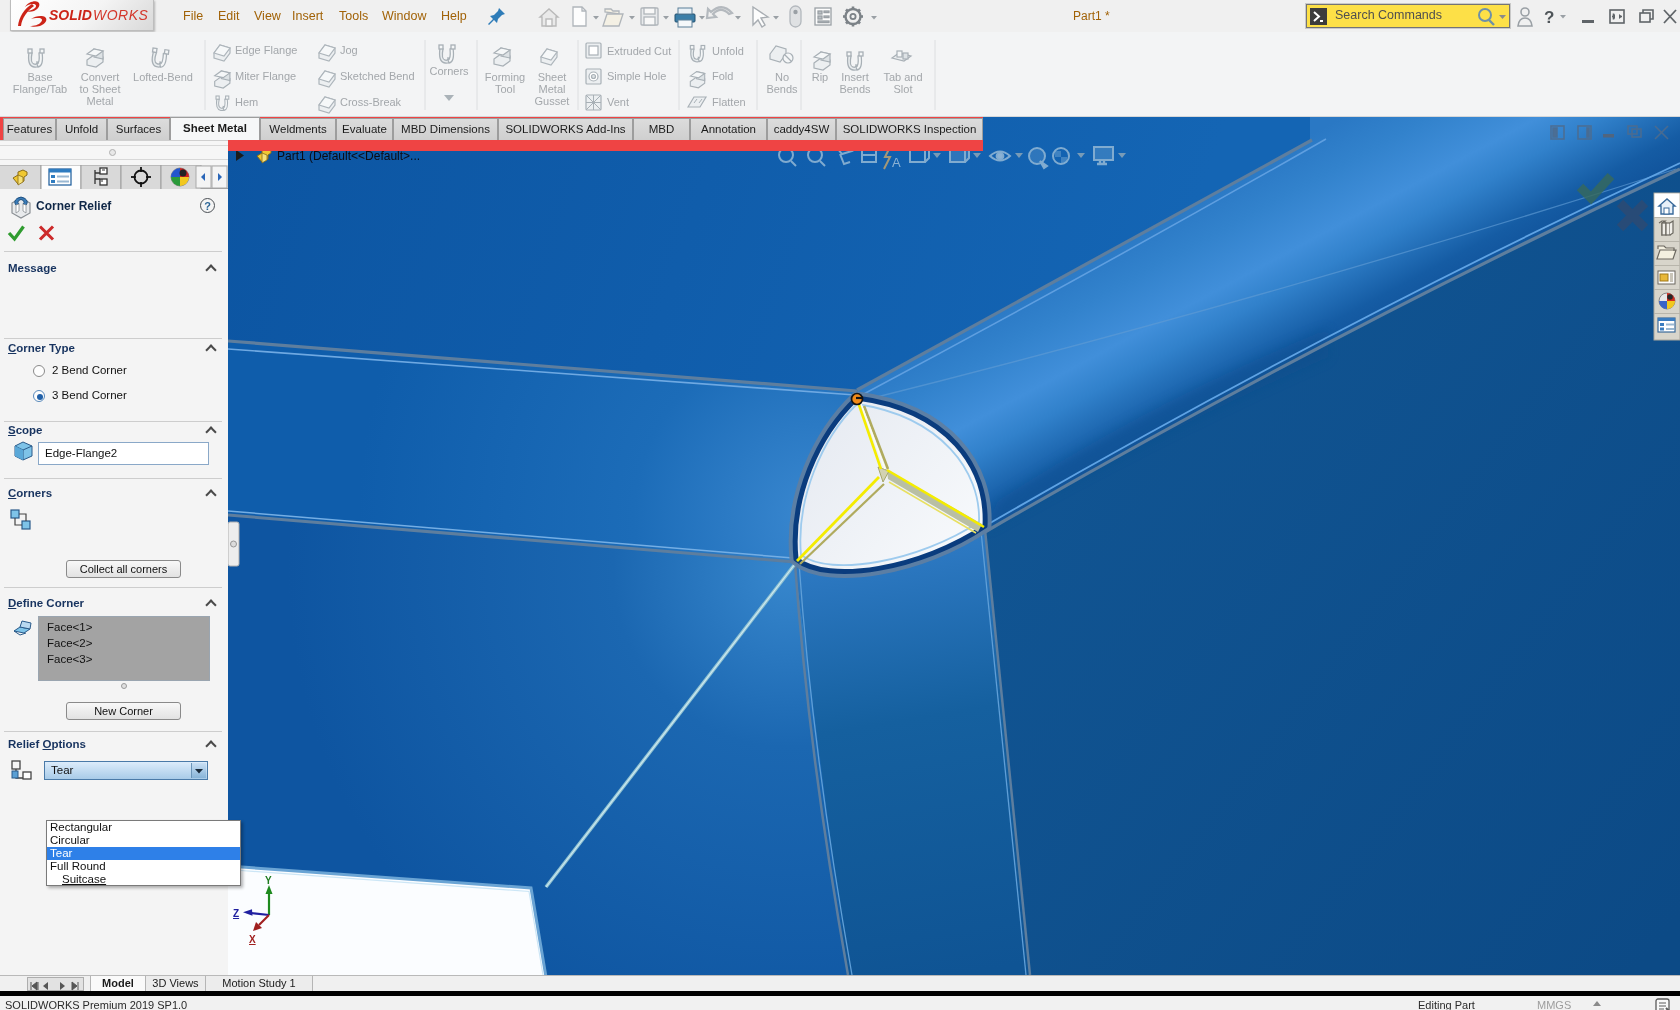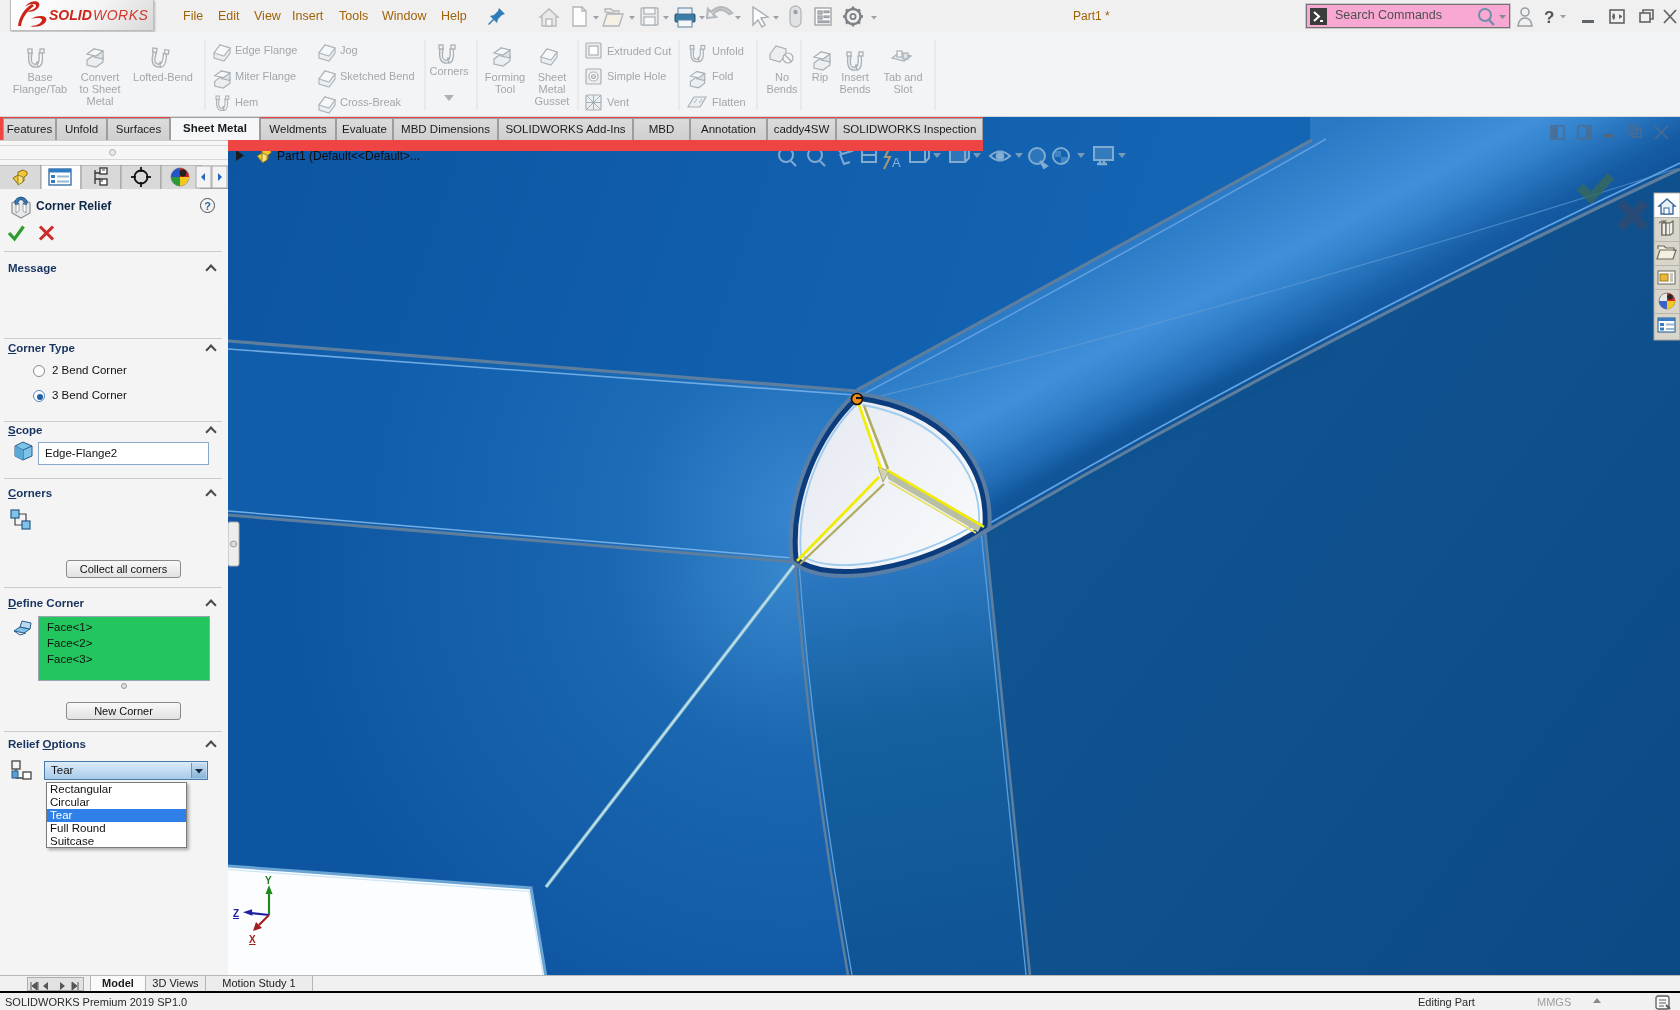--- a/index.html
+++ b/index.html
@@ -22,21 +22,21 @@
 
 #panel { position:absolute; left:0; top:140px; width:228px; height:835px; background:#f4f4f4; z-index:4; }
 .sechead { font-size:11.5px; font-weight:bold; color:#17335f; position:absolute; left:8px; }
 .chev { position:absolute; width:8px; height:8px; }
 .chev:after { content:""; position:absolute; left:0; top:2px; width:6px; height:6px; border-top:2px solid #4a4a4a; border-right:2px solid #4a4a4a; transform:rotate(-45deg); }
 .divider { position:absolute; left:4px; width:218px; height:1px; background:#cdcdcd; }
 .pbtn { position:absolute; background:linear-gradient(#f8f8f8,#e2e2e2); border:1px solid #8a8a8a; border-radius:3px; font-size:11px; color:#111; text-align:center; }
 
 #mtabs { position:absolute; left:0; top:975px; width:1680px; height:16px; background:#f0f0f0; border-top:1px solid #b9b9b9; }
 .mtab { position:absolute; top:0; height:16px; font-size:11px; color:#1a1a1a; text-align:center; line-height:15px; background:#ececec; border-right:1px solid #b5b5b5; }
-#status { position:absolute; left:0; top:991px; width:1680px; height:19px; background:#f1f1f1; border-top:2px solid #000000; font-size:11px; color:#2a2a2a; }
+#status { position:absolute; left:0; top:991px; width:1680px; height:19px; background:#f1f1f1; border-top:5px solid #000000; font-size:11px; color:#2a2a2a; }
 </style>
 </head>
 <body>
 <div id="app">
 
   <svg id="vp" class="abs" style="left:228px; top:117px;" width="1452" height="858" viewBox="0 0 1452 858">
     <defs>
       <linearGradient id="gTop" x1="0" y1="0" x2="900" y2="300" gradientUnits="userSpaceOnUse">
         <stop offset="0" stop-color="#0c55a2"></stop>
           <stop offset="1" stop-color="#1465b4"></stop>
@@ -316,21 +316,21 @@
             <line x1="361" y1="5.5" x2="363" y2="7.5"></line>
             <line x1="373" y1="17.5" x2="375" y2="19.5"></line>
             <line x1="375" y1="5.5" x2="373" y2="7.5"></line>
             <line x1="363" y1="17.5" x2="361" y2="19.5"></line>
           </g>
         </g>
       <path d="M386,12 l3,3.5 l3,-3.5 Z" fill="#9aa0a5"></path>
     </svg>
     <div class="menuitem" style="left:1073px; font-size:12px;">Part1 *</div>
 
-    <div class="abs" style="left:1306px; top:4px; width:204px; height:24px; background:#f9a8d4; border:1px solid #747474; outline:1px solid #c9c9c9;">
+    <div class="abs" style="left:1306px; top:4px; width:204px; height:24px; background:#fde047; border:1px solid #747474; outline:1px solid #c9c9c9;">
       <div class="abs" style="left:3px; top:3px; width:17px; height:17px; background:#3c3c3c;">
         <svg width="17" height="17">
             <path d="M4,4 l5,4.5 l-5,4.5" stroke="#fff" stroke-width="2" fill="none"></path>
             <line x1="10" y1="13" x2="13" y2="13" stroke="#fff" stroke-width="2"></line>
           </svg>
       </div>
       <div class="abs" style="left:28px; top:3px; font-size:12.5px; color:#4f4f4f;">Search Commands</div>
       <svg class="abs" style="left:168px; top:2px;" width="34" height="20">
           <circle cx="10" cy="8" r="6" fill="none" stroke="#6e90a8" stroke-width="2"></circle>
           <line x1="14" y1="13" x2="19" y2="18" stroke="#6e90a8" stroke-width="2.4"></line>
@@ -595,46 +595,46 @@
     <div class="pbtn" style="left:66px;top:420px;width:115px;height:18px;line-height:17px;">Collect all corners</div>
     <div class="divider" style="top:447px;"></div>
 
     <div class="sechead" style="top:457px;"><span style="text-decoration:underline">D</span>efine Corner</div>
     <div class="chev" style="left:207px;top:459px;"></div>
     <svg class="abs" style="left:12px;top:478px;" width="21" height="21" viewBox="0 0 21 21">
       <path d="M2,13 l6,-4 l10,2 l-6,4 Z" fill="#7ec3e8" stroke="#2a5a8a"></path>
       <path d="M8,9 l2,-6 l9,2 l-1,6 Z" fill="#b8d8f0" stroke="#2a5a8a"></path>
       <path d="M2,13 l6,4 l6,-2" fill="none" stroke="#2a5a8a"></path>
     </svg>
-    <div class="abs" style="left:38px;top:476px;width:172px;height:65px;background:#22c55e;border:1px solid #9aa5b0;font-size:11.5px;color:#111;line-height:16px;padding:2px 0 0 8px;">Face&lt;1&gt;<br>Face&lt;2&gt;<br>Face&lt;3&gt;</div>
+    <div class="abs" style="left:38px;top:476px;width:172px;height:65px;background:#a3a3a3;border:1px solid #9aa5b0;font-size:11.5px;color:#111;line-height:16px;padding:2px 0 0 8px;">Face&lt;1&gt;<br>Face&lt;2&gt;<br>Face&lt;3&gt;</div>
     <div class="abs" style="left:121px;top:543px;width:6px;height:6px;border-radius:50%;background:#e0e0e0;border:1px solid #9a9a9a;"></div>
     <div class="pbtn" style="left:66px;top:562px;width:115px;height:18px;line-height:17px;">New Corner</div>
     <div class="divider" style="top:591px;"></div>
 
     <div class="sechead" style="top:598px;">Relief <span style="text-decoration:underline">O</span>ptions</div>
     <div class="chev" style="left:207px;top:600px;"></div>
     <svg class="abs" style="left:11px;top:620px;" width="21" height="21" viewBox="0 0 21 21">
       <g fill="none" stroke="#444" stroke-width="1.3">
           <rect x="1" y="1" width="8" height="8"></rect>
           <rect x="12" y="12" width="8" height="7" fill="#fff"></rect>
           <path d="M5,9 v9 h7"></path>
         </g>
       <rect x="1" y="11" width="6" height="7" fill="#5a9fd4" stroke="#2a5a8a"></rect>
     </svg>
     <div class="abs" style="left:44px;top:621px;width:164px;height:19px;background:linear-gradient(#dcecfb,#a8cbe8);border:1px solid #4a7aa8;font-size:11.5px;color:#111;line-height:17px;padding-left:6px;">Tear
       <div class="abs" style="right:1px;top:1px;width:15px;height:15px;background:linear-gradient(#c8dff4,#88b4d8);border-left:1px solid #6a94b8;"><svg width="14" height="15">
             <path d="M3,6 l4,4.5 l4,-4.5 Z" fill="#1a2a3a"></path>
           </svg></div>
     </div>
-    <div class="abs" style="left:46px;top:642px;width:141px;height:66px;background:#fff;border:1px solid #7a7a7a;box-shadow:2px 2px 3px rgba(0,0,0,.3);font-size:11.5px;color:#111;">
+    <div class="abs" style="left:46px;top:680px;width:195px;height:66px;background:#fff;border:1px solid #7a7a7a;box-shadow:2px 2px 3px rgba(0,0,0,.3);font-size:11.5px;color:#111;">
       <div style="height:13px;line-height:13px;padding-left:3px;">Rectangular</div>
       <div style="height:13px;line-height:13px;padding-left:3px;">Circular</div>
       <div style="height:13px;line-height:13px;padding-left:3px;background:#2e80e8;color:#fff;">Tear</div>
       <div style="height:13px;line-height:13px;padding-left:3px;">Full Round</div>
-      <div style="height:13px;line-height:13px;padding-left:3px;">Suitcase</div>
+      <div style="height:13px;line-height:13px;padding-left:15px;text-decoration:underline;">Suitcase</div>
     </div>
   </div>
   <div id="mtabs">
     <div class="abs" style="left:27px;top:1px;width:57px;height:14px;background:#e2e2e2;border:1px solid #adadad;">
       <svg width="55" height="12" viewBox="0 0 55 12">
           <g fill="#555">
             <path d="M3,2 v8 M9,2 l-5,4 l5,4 Z" stroke="#555"></path>
             <path d="M10,2 v8" stroke="#555"></path>
             <path d="M20,2 l-5,4 l5,4 Z"></path>
             <path d="M32,2 l5,4 l-5,4 Z"></path>

